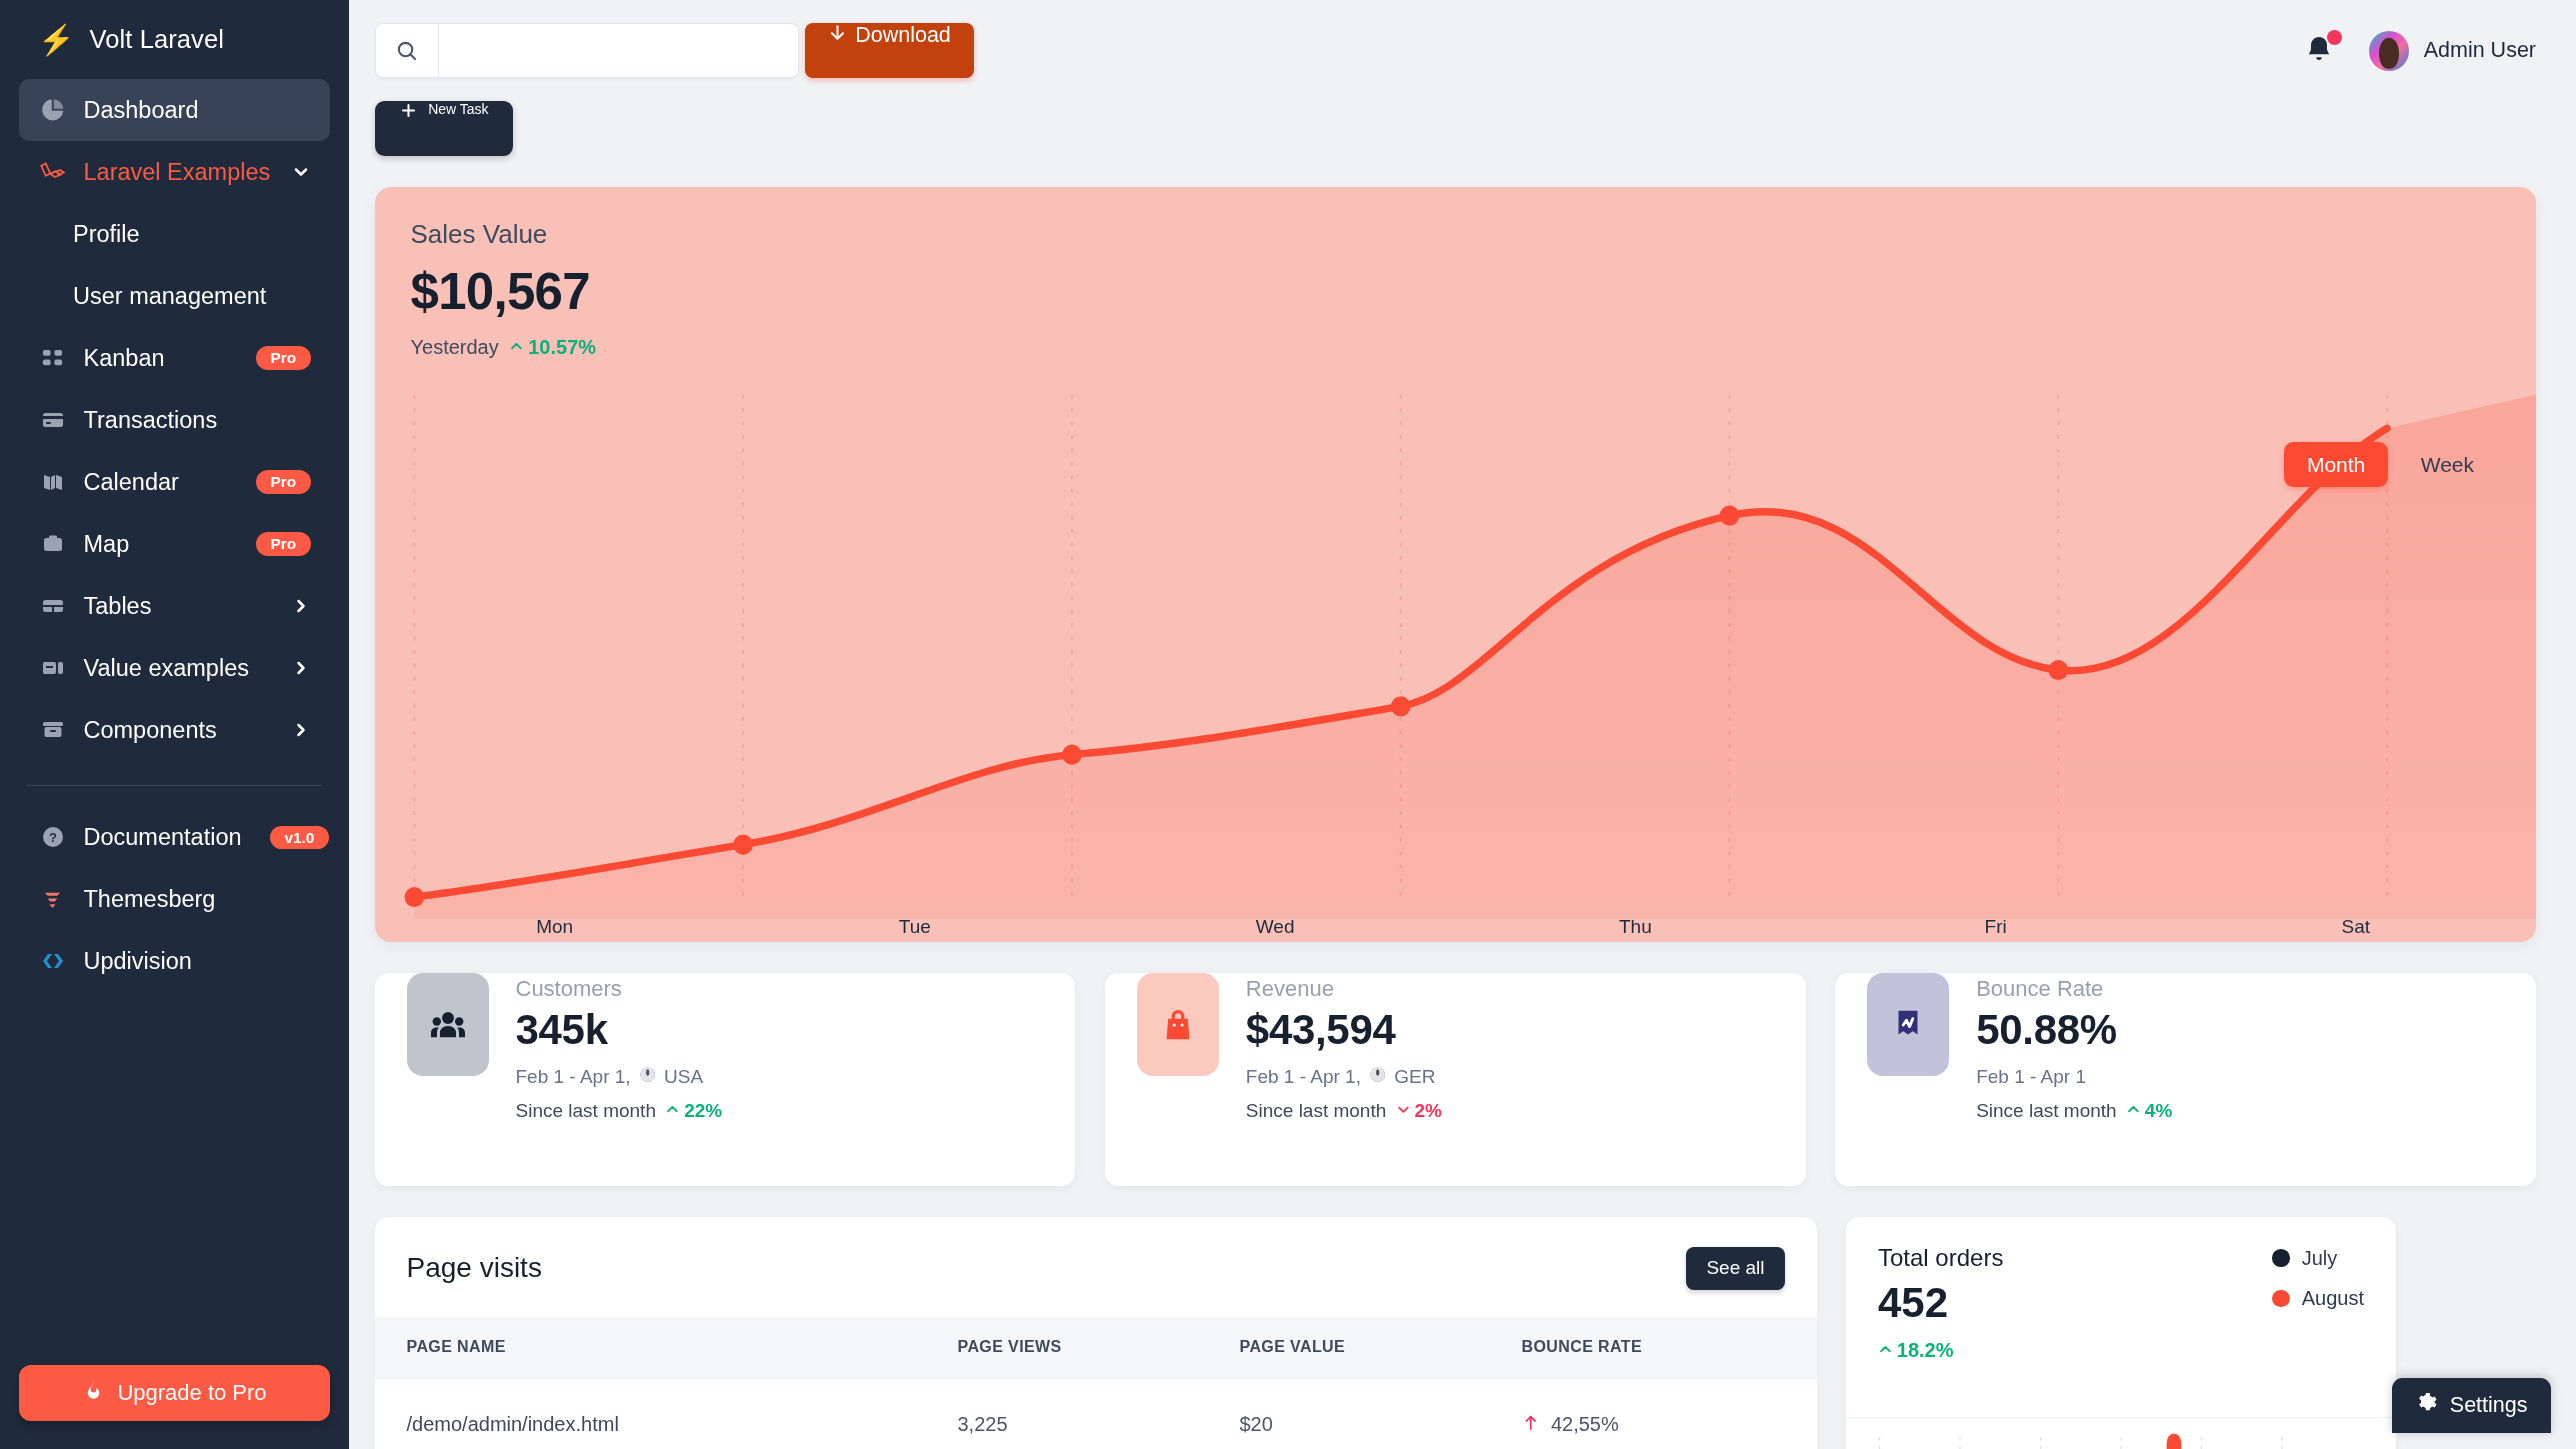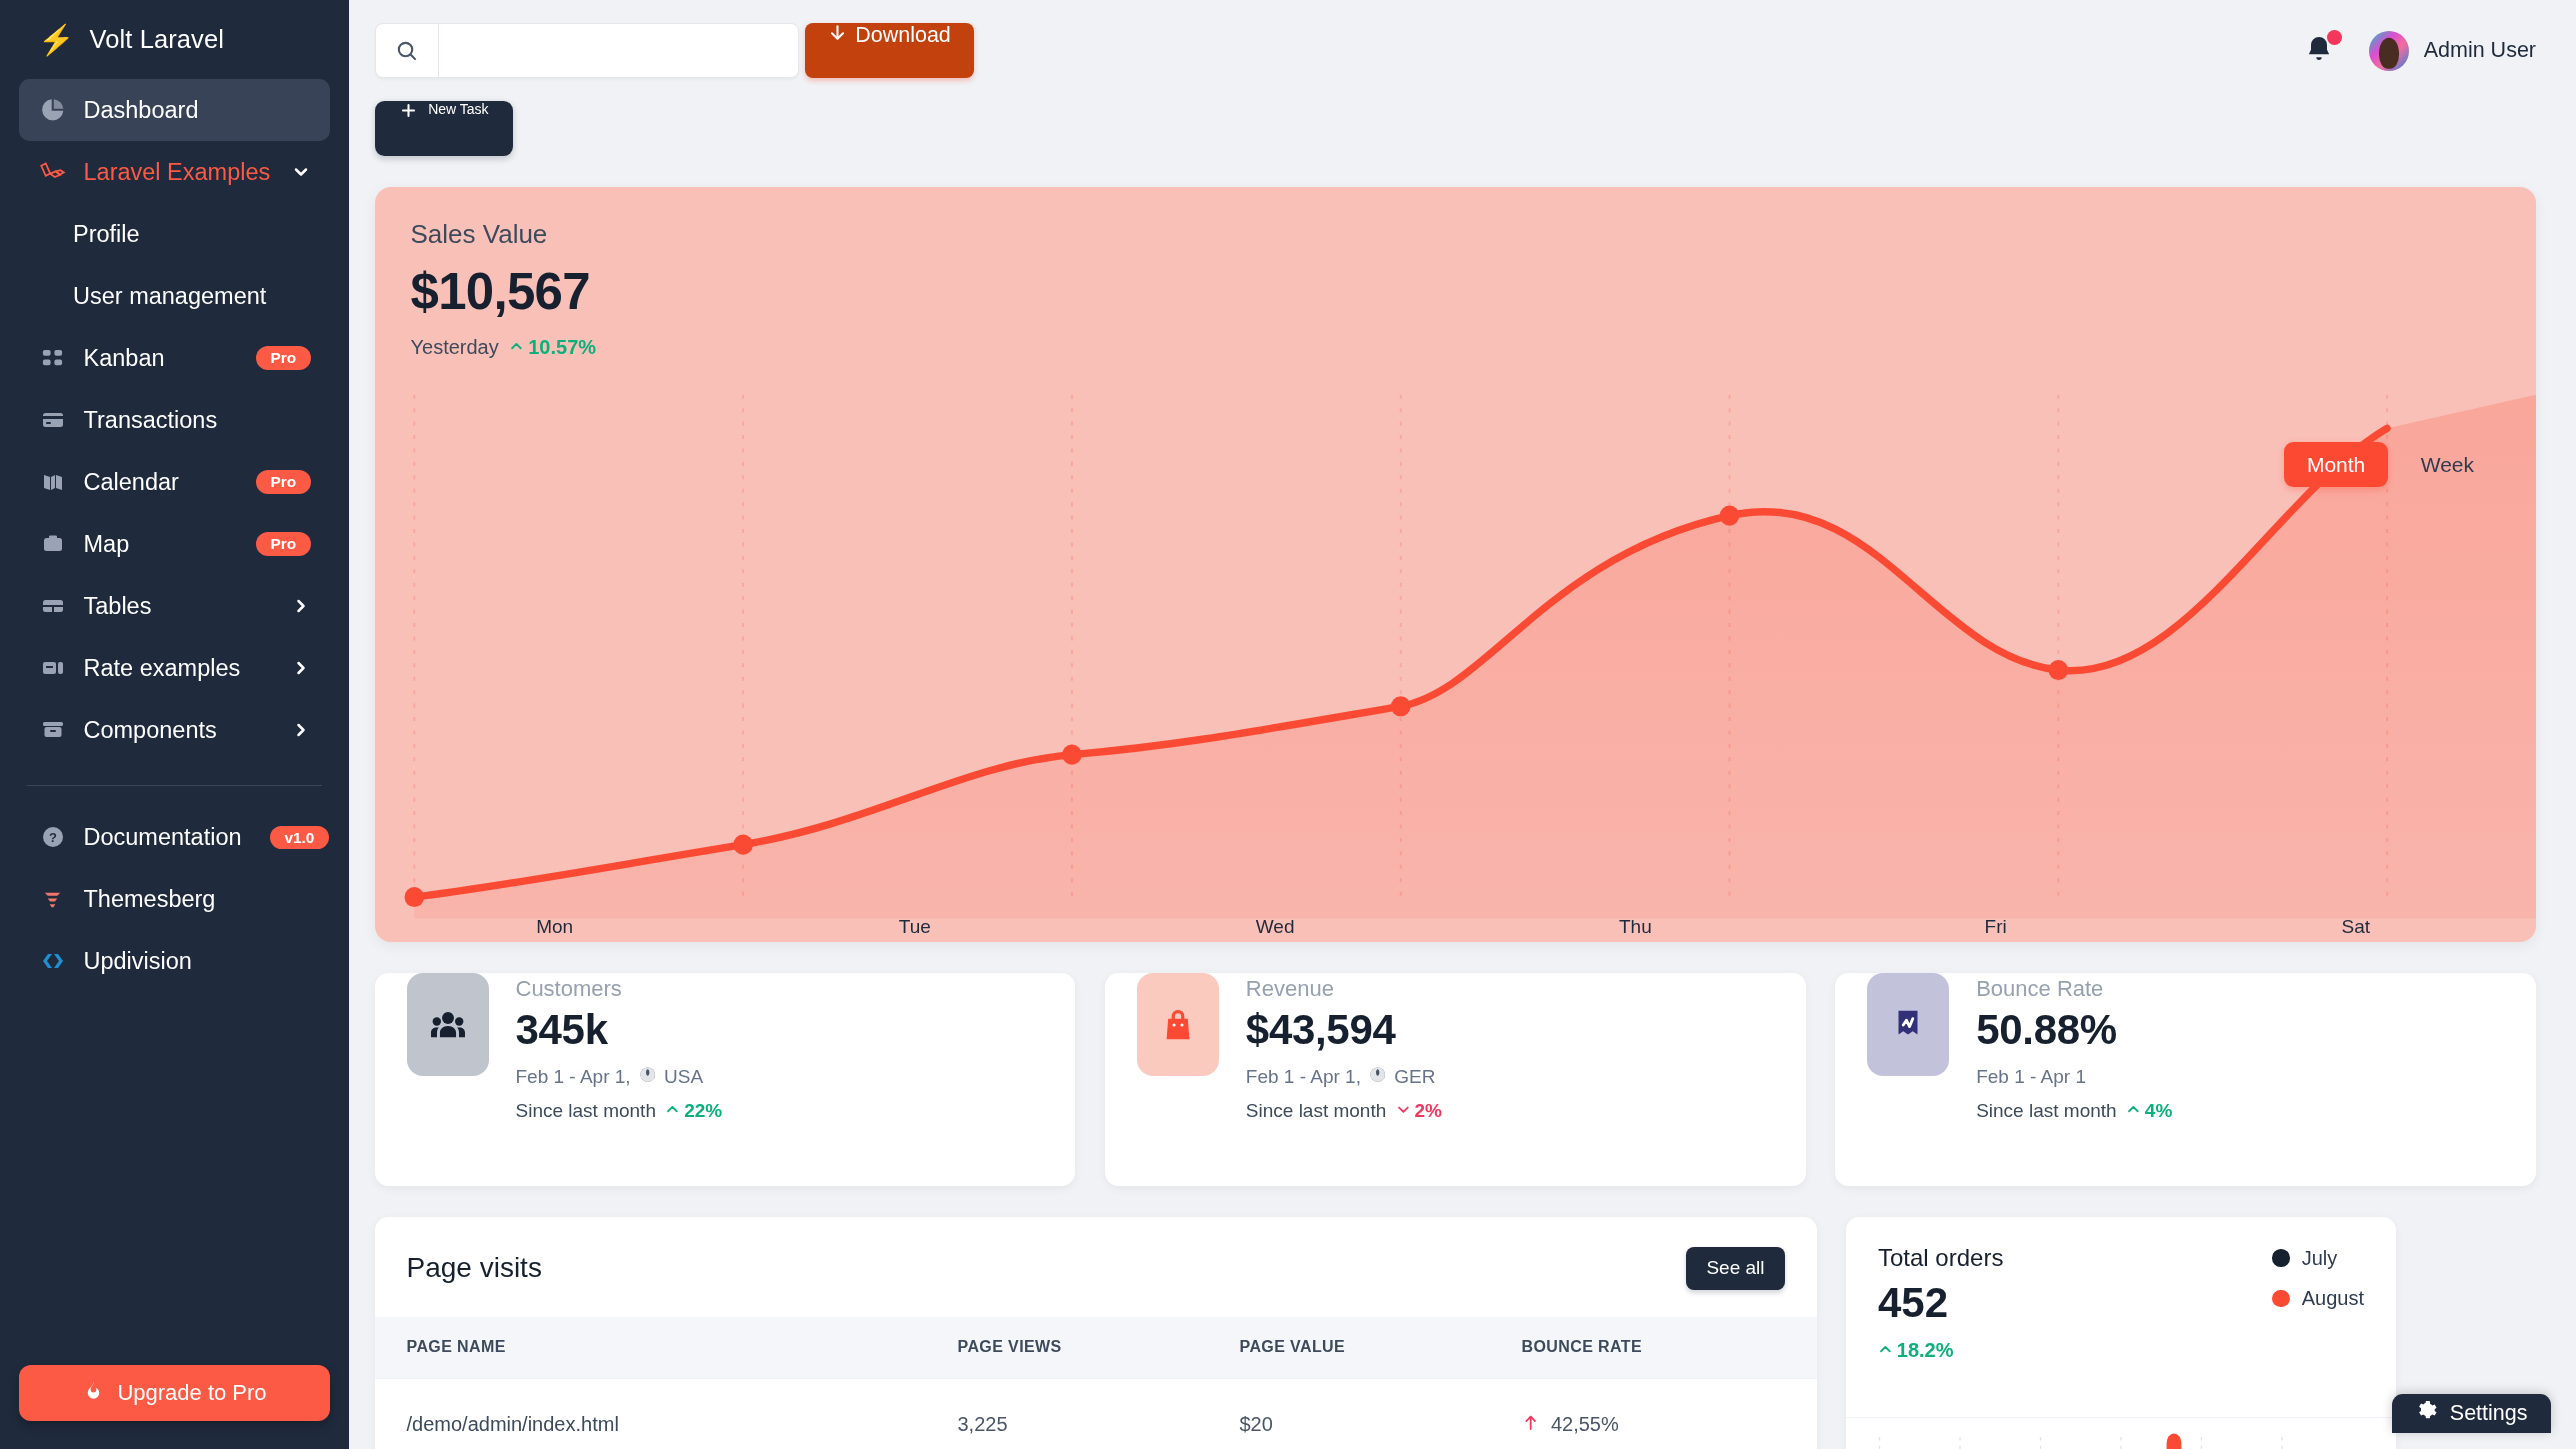--- a/index.html
+++ b/index.html
@@ -226,21 +226,21 @@
   .orders-legend { position:absolute; right: 32px; top: 29.5px; }
   .legend-item { display:flex; align-items:center; gap: 12px; margin-bottom: 17.4px; font-size: 20px; color:#2f3c50; }
   .legend-dot { width: 17.4px; height: 17.4px; border-radius: 50%; }
   .orders-chart { position:absolute; left:0; right:0; top: 200px; bottom: 0; border-top: 1.3px solid #eef1f5;}
   .orders-chart svg { display:block; width:100%; height:100%; }
 
   .settings-fab {
     position: fixed; right: 25.5px; bottom: 16px;
     background: #1f2a3c; color: #fff;
     border-radius: 10.7px 10.7px 0 0; border: 0;
-    height: 39px; padding: 0 23px;
+    height: 55px; padding: 0 23px;
     display:flex; align-items:center; gap: 12px;
     font-size: 21.5px; font-family:"Liberation Sans", sans-serif;
     box-shadow: 0 -1.3px 10.7px rgba(0,0,0,.2);
     cursor: pointer; z-index: 50;
   }
 </style>
 </head>
 <body>
 
 <aside id="sidebar">
@@ -347,21 +347,21 @@
   </div>
 
   <div class="nav-item">
     <span class="ico">
       <svg width="24" height="24" viewBox="0 0 24 24" fill="#99a3b3">
           <rect x="2" y="6" width="13" height="12" rx="2"></rect>
           <rect x="17" y="6" width="5" height="12" rx="2"></rect>
           <rect x="5" y="10" width="7" height="2" fill="#1f2a3c"></rect>
         </svg>
     </span>
-    <span class="nav-label">Rate examples</span>
+    <span class="nav-label">Value examples</span>
     <span class="chev">
       <svg width="20" height="20" viewBox="0 0 24 24" fill="none" stroke="#fff" stroke-width="3" stroke-linecap="round" stroke-linejoin="round">
           <polyline points="9 6 15 12 9 18"></polyline>
         </svg>
     </span>
   </div>
 
   <div class="nav-item">
     <span class="ico">
       <svg width="24" height="24" viewBox="0 0 24 24" fill="#99a3b3">

